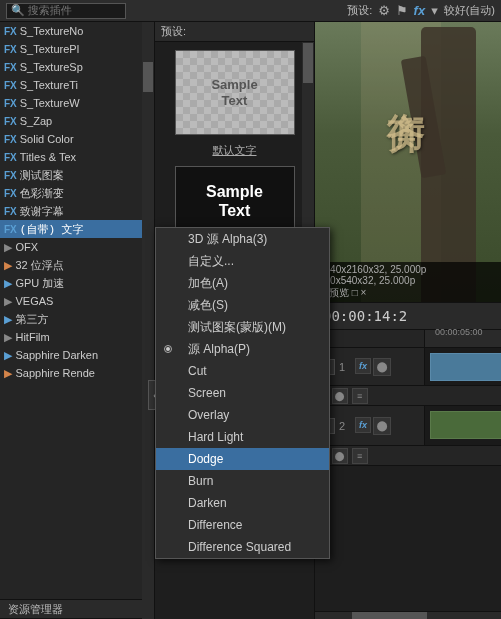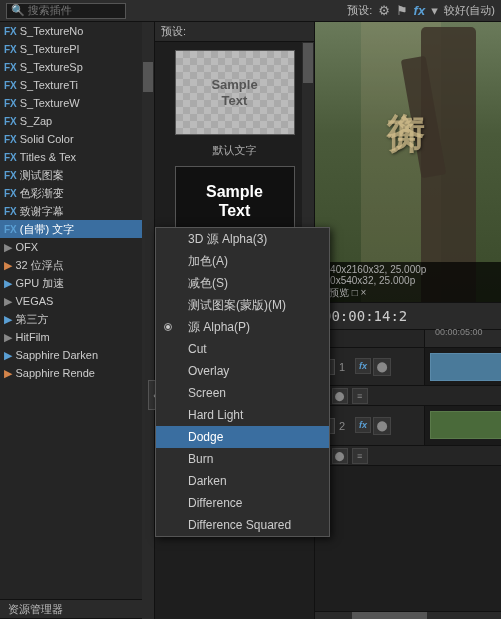--- a/index.html
+++ b/index.html
@@ -91,20 +91,21 @@
       font-weight: bold;
     }
     .plugin-item .item-label {
       font-size: 11px;
       color: #ccc;
       overflow: hidden;
       text-overflow: ellipsis;
     }
     .plugin-item.selected .item-label {
       color: #fff;
+      font-family: Liberation Mono, monospace;
     }
 
     
     .collapse-arrow {
       position: absolute;
       left: 148px;
       top: 380px;
       width: 14px;
       height: 30px;
       background: #333;
@@ -521,56 +522,59 @@
   <div class="middle-panel">
     <div class="presets-header">
       <span>预设:</span>
     </div>
 
     <div class="presets-content">
 
       <div style="width:120px;height:85px;background-image:linear-gradient(45deg,#aaa 25%,transparent 25%),linear-gradient(-45deg,#aaa 25%,transparent 25%),linear-gradient(45deg,transparent 75%,#aaa 75%),linear-gradient(-45deg,transparent 75%,#aaa 75%);background-size:14px 14px;background-position:0 0,0 7px,7px -7px,-7px 0;background-color:#bbb;margin:0 auto;border:1px solid #555;position:relative;display:flex;align-items:center;justify-content:center;">
         <span style="font-size:13px;font-weight:bold;color:#555;text-align:center;line-height:1.2;">Sample<br>Text</span>
       </div>
-      <div style="text-align:center;font-size:11px;color:#aaa;">默认文字</div>
+      <div style="text-align:center;font-size:11px;color:#aaa;text-decoration:underline;">默认文字</div>
 
       <div style="width:120px;height:70px;background:#111;border:1px solid #555;margin:0 auto;display:flex;align-items:center;justify-content:center;">
         <span style="font-size:16px;font-weight:bold;color:#fff;text-align:center;line-height:1.2;"><strong>Sample</strong><br><strong>Text</strong></span>
       </div>
     </div>
 
     <div class="presets-scrollbar">
       <div class="presets-scrollbar-thumb"></div>
     </div>
 
     <div class="context-menu" id="context-menu">
     <div class="context-menu-item">
           <span>3D 源 Alpha(3)</span>
         </div>
         <div class="context-menu-item">
+          <span>自定义...</span>
+        </div>
+        <div class="context-menu-item">
           <span>加色(A)</span>
         </div>
         <div class="context-menu-item">
           <span>减色(S)</span>
         </div>
         <div class="context-menu-item">
           <span>测试图案(蒙版)(M)</span>
         </div>
         <div class="context-menu-item">
           <span class="radio-dot filled"></span>
           <span>源 Alpha(P)</span>
         </div>
         <div class="context-menu-item">
           <span>Cut</span>
         </div>
         <div class="context-menu-item">
+          <span>Screen</span>
+        </div>
+        <div class="context-menu-item">
           <span>Overlay</span>
-        </div>
-        <div class="context-menu-item">
-          <span>Screen</span>
         </div>
         <div class="context-menu-item">
           <span>Hard Light</span>
         </div>
         <div class="context-menu-item active">
           <span>Dodge</span>
         </div>
         <div class="context-menu-item">
           <span>Burn</span>
         </div>

